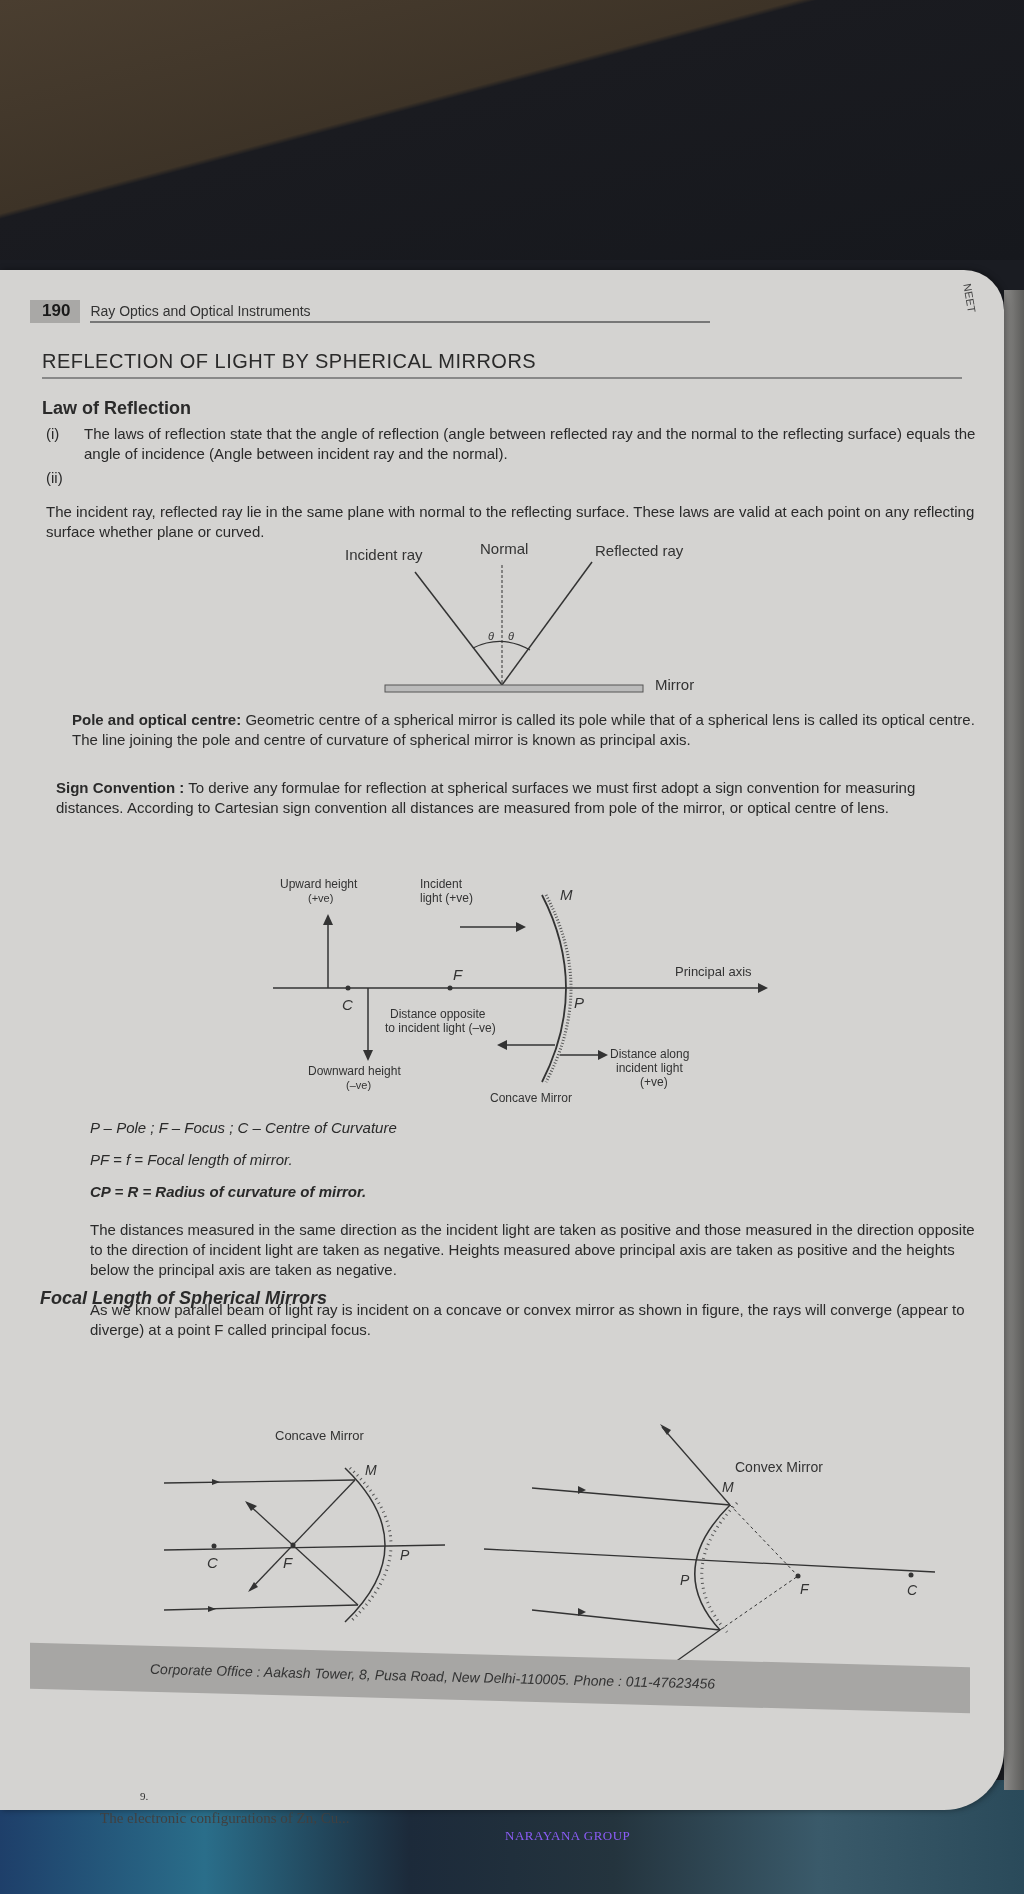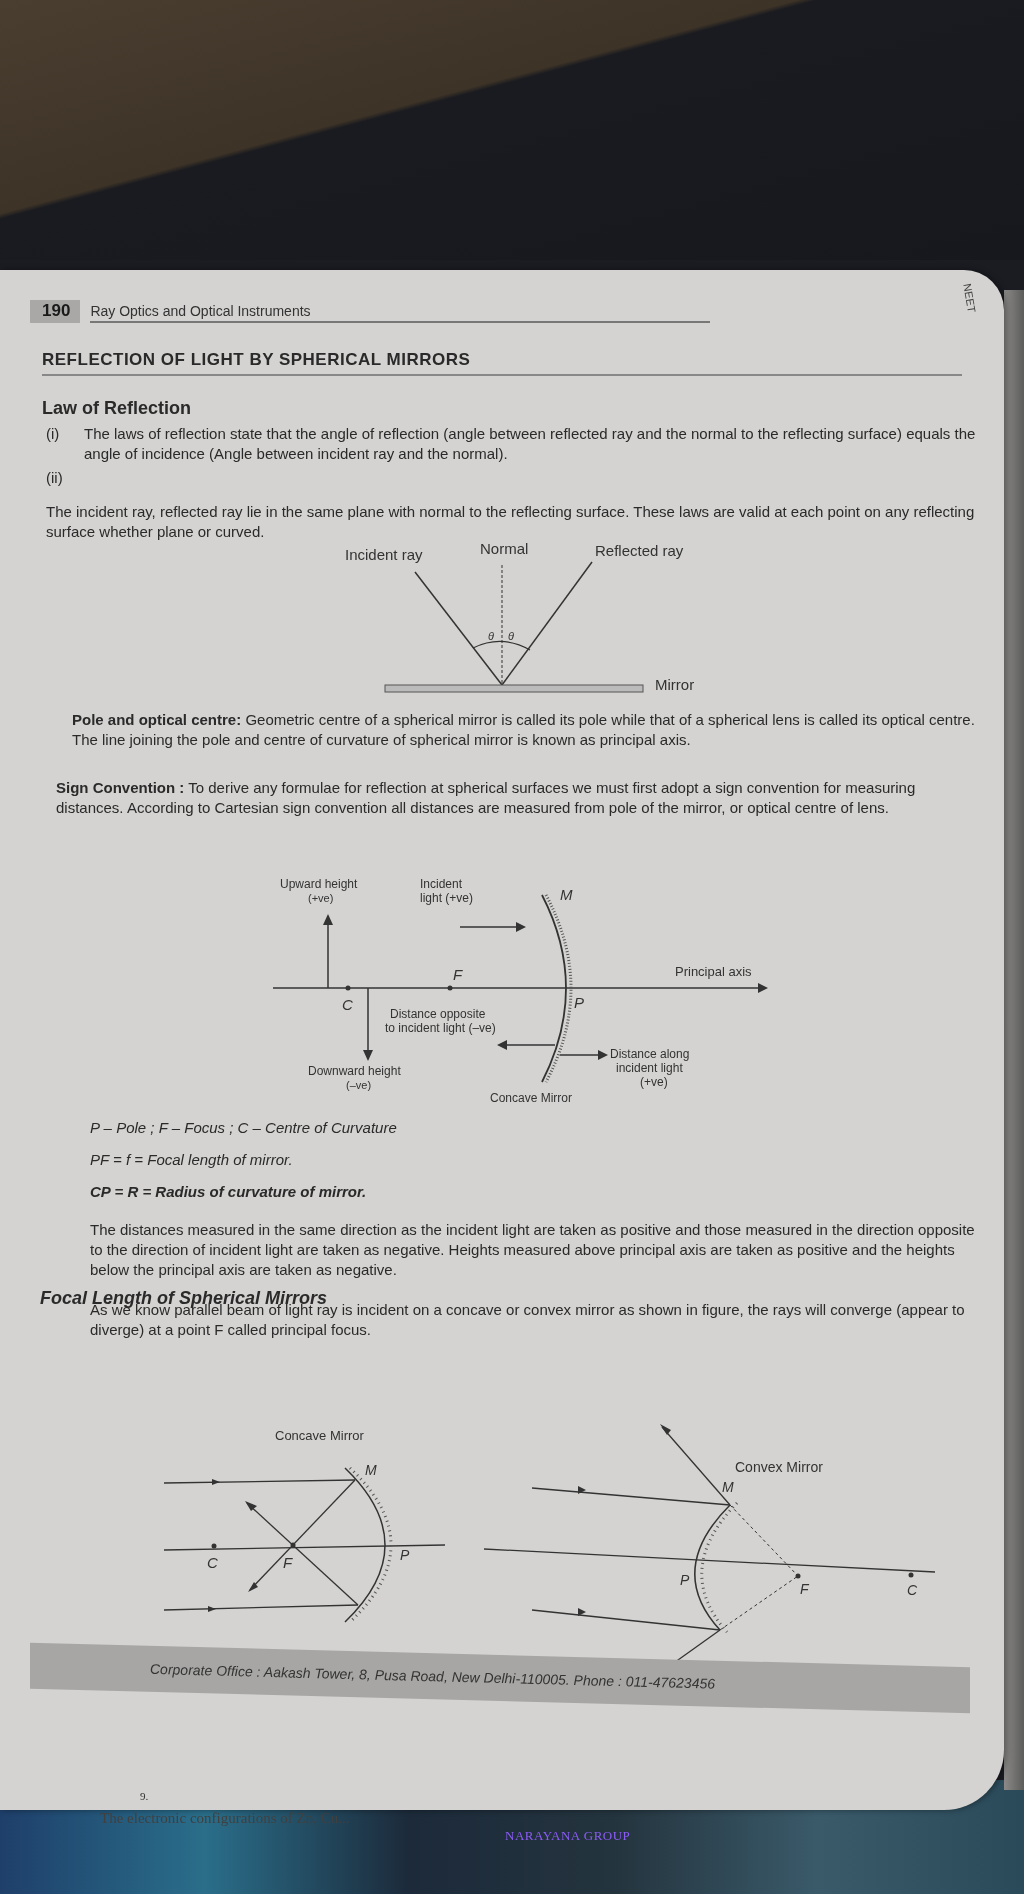--- a/index.html
+++ b/index.html
@@ -28,21 +28,21 @@
   }
   .page-edge {
     position:absolute; left:1004px; top:290px; width:20px; height:1500px;
     background:linear-gradient(90deg,#8b8a88,#5c5c5a);
   }
   .content { position:absolute; left:0; top:0; width:1004px; color:#2a2a2a; }
   .header-row { position:absolute; left:30px; top:30px; display:flex; align-items:flex-end; gap:10px; }
   .page-num { background:#a9a8a6; font-weight:bold; font-size:17px; padding:1px 10px 2px 12px; color:#1a1a1a; }
   .running-head { font-size:14px; color:#333; border-bottom:2px solid #777; padding-bottom:2px; width:620px; }
   .neet { position:absolute; right:20px; top:22px; font-size:11px; color:#444; transform:rotate(80deg); }
-  .section-title { position:absolute; left:42px; top:80px; font-size:17px; font-weight:bold; letter-spacing:0.5px; color:#2a2a2a; border-bottom:2px solid #888; width:920px; padding-bottom:4px; }
+  .section-title { position:absolute; left:42px; top:80px; font-size:20px; font-weight:normal; letter-spacing:0.5px; color:#2a2a2a; border-bottom:2px solid #888; width:920px; padding-bottom:4px; }
   .h2 { position:absolute; left:42px; font-size:18px; font-weight:bold; color:#2a2a2a; }
   .para { position:absolute; font-size:15px; line-height:20px; color:#2a2a2a; }
   .para b { font-weight:bold; }
   .list-item { position:absolute; left:46px; font-size:15px; line-height:20px; width:930px; display:flex; gap:14px; }
   .list-num { width:24px; flex:none; }
   .diagram { position:absolute; }
   svg text { font-family:"Liberation Sans", sans-serif; fill:#333; }
   .footer-band {
     position:absolute; left:30px; top:1385px; width:940px; height:46px;
     background:#a7a6a4; transform: skewY(1.5deg);

